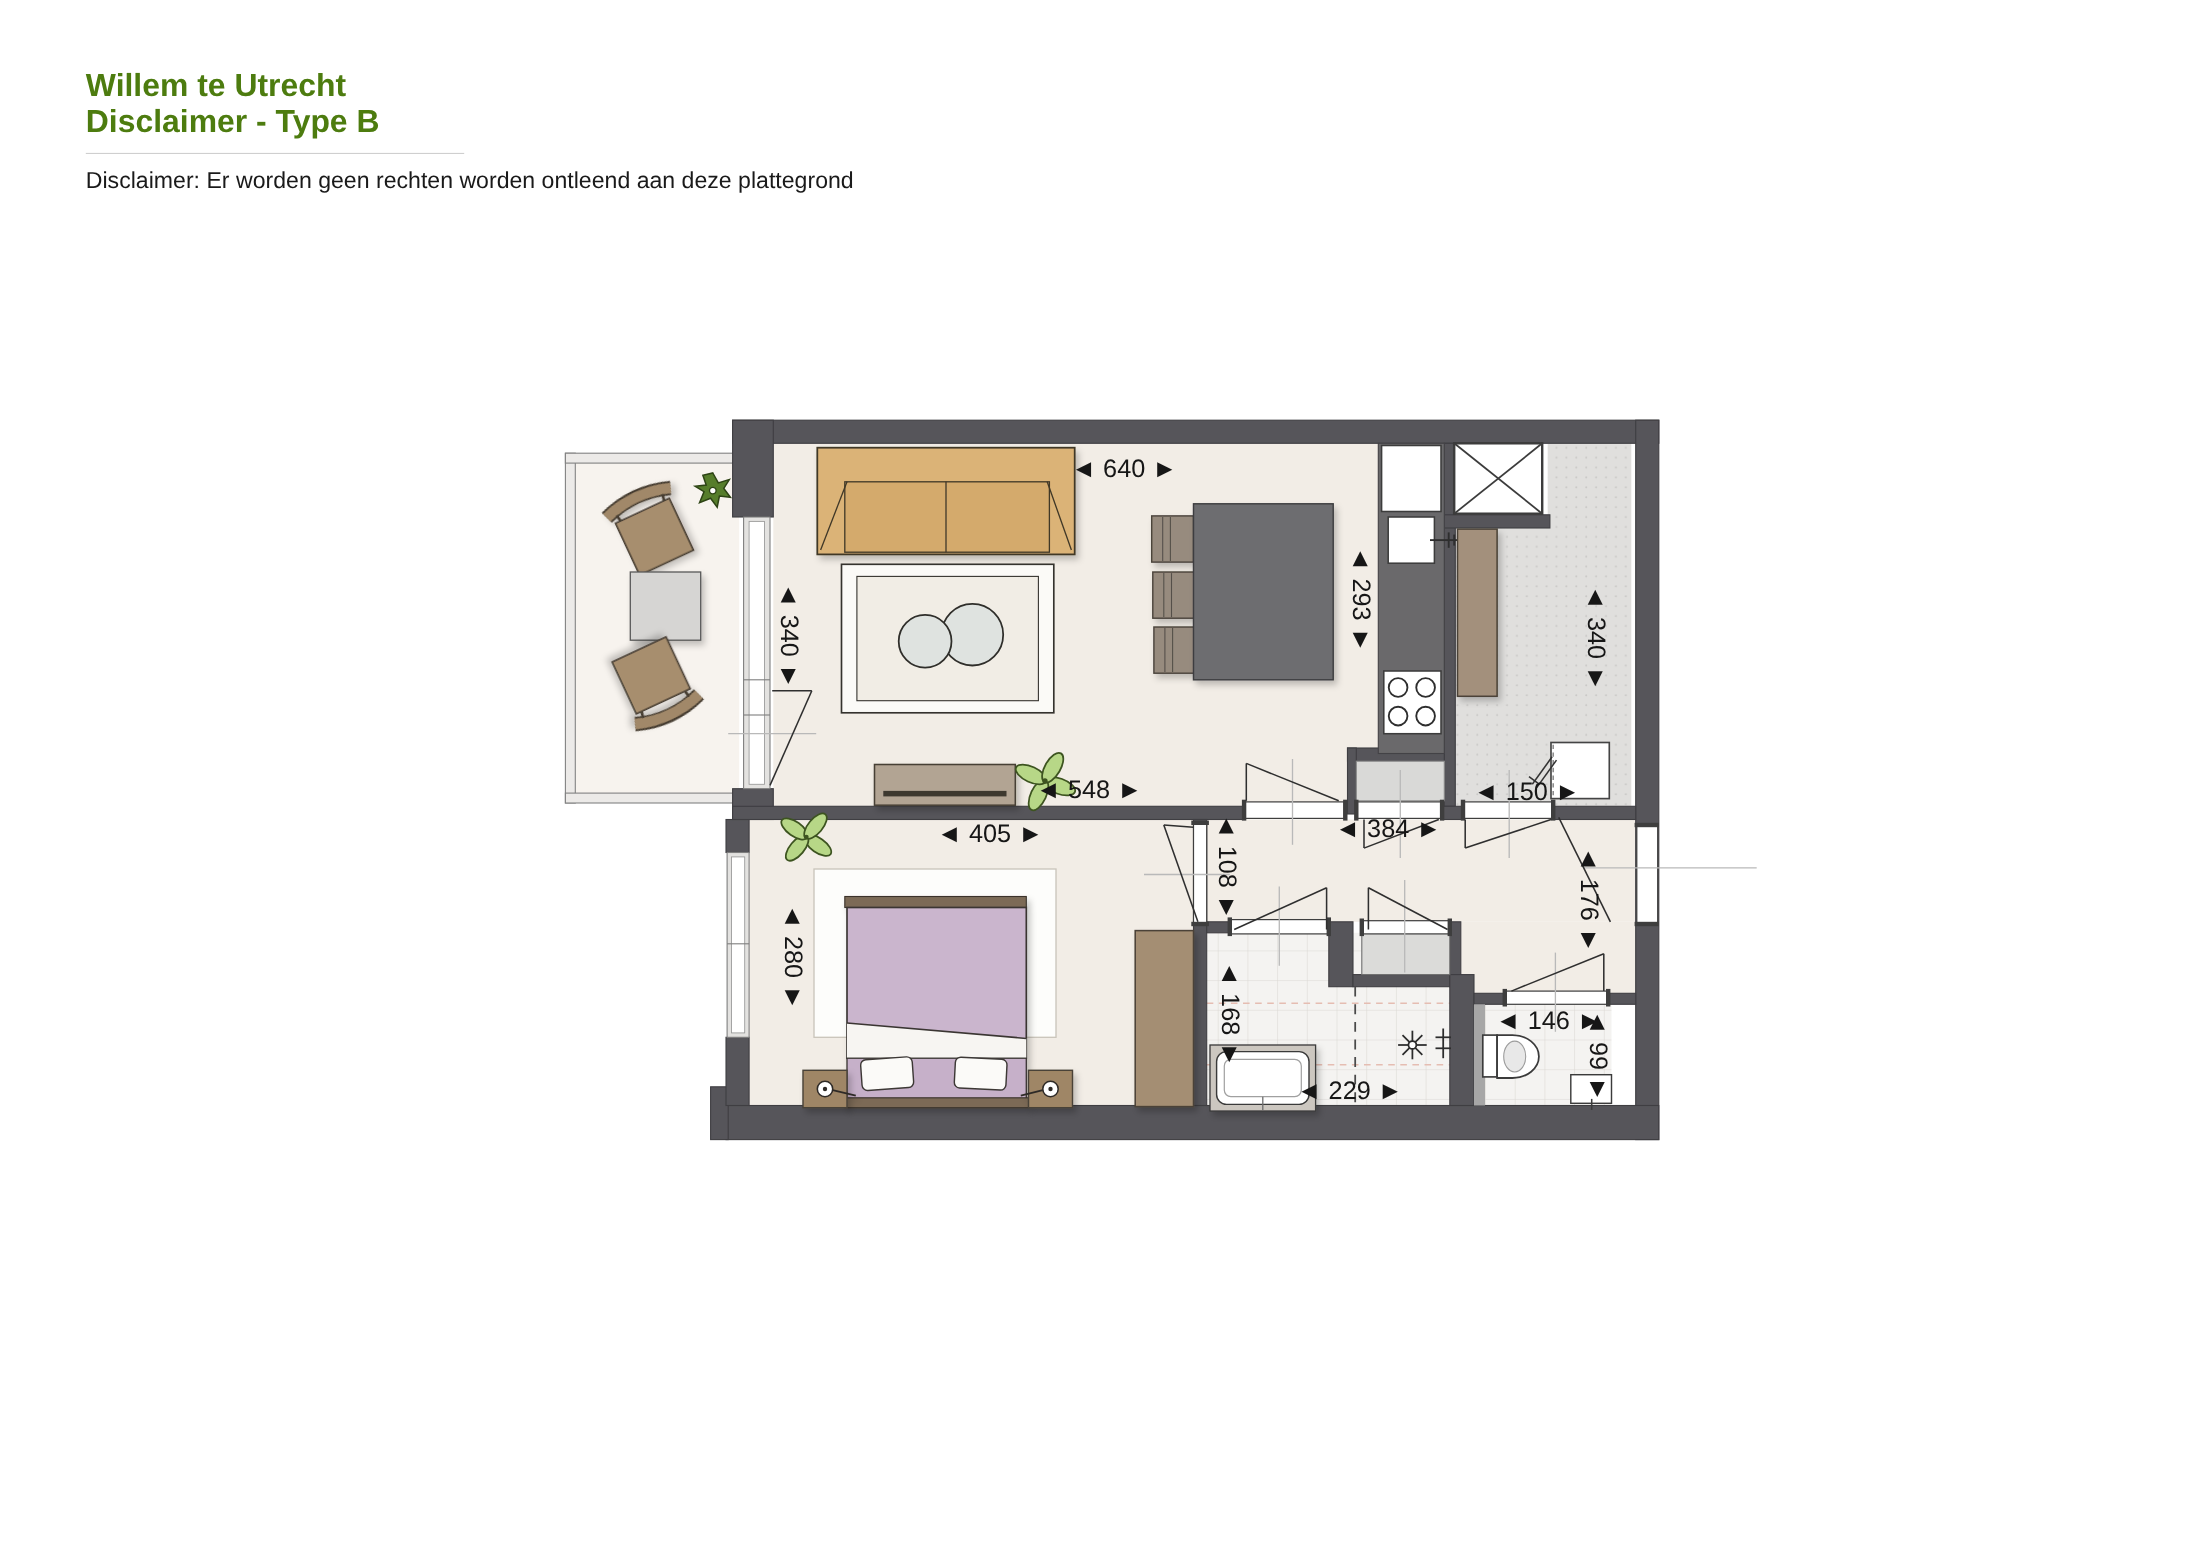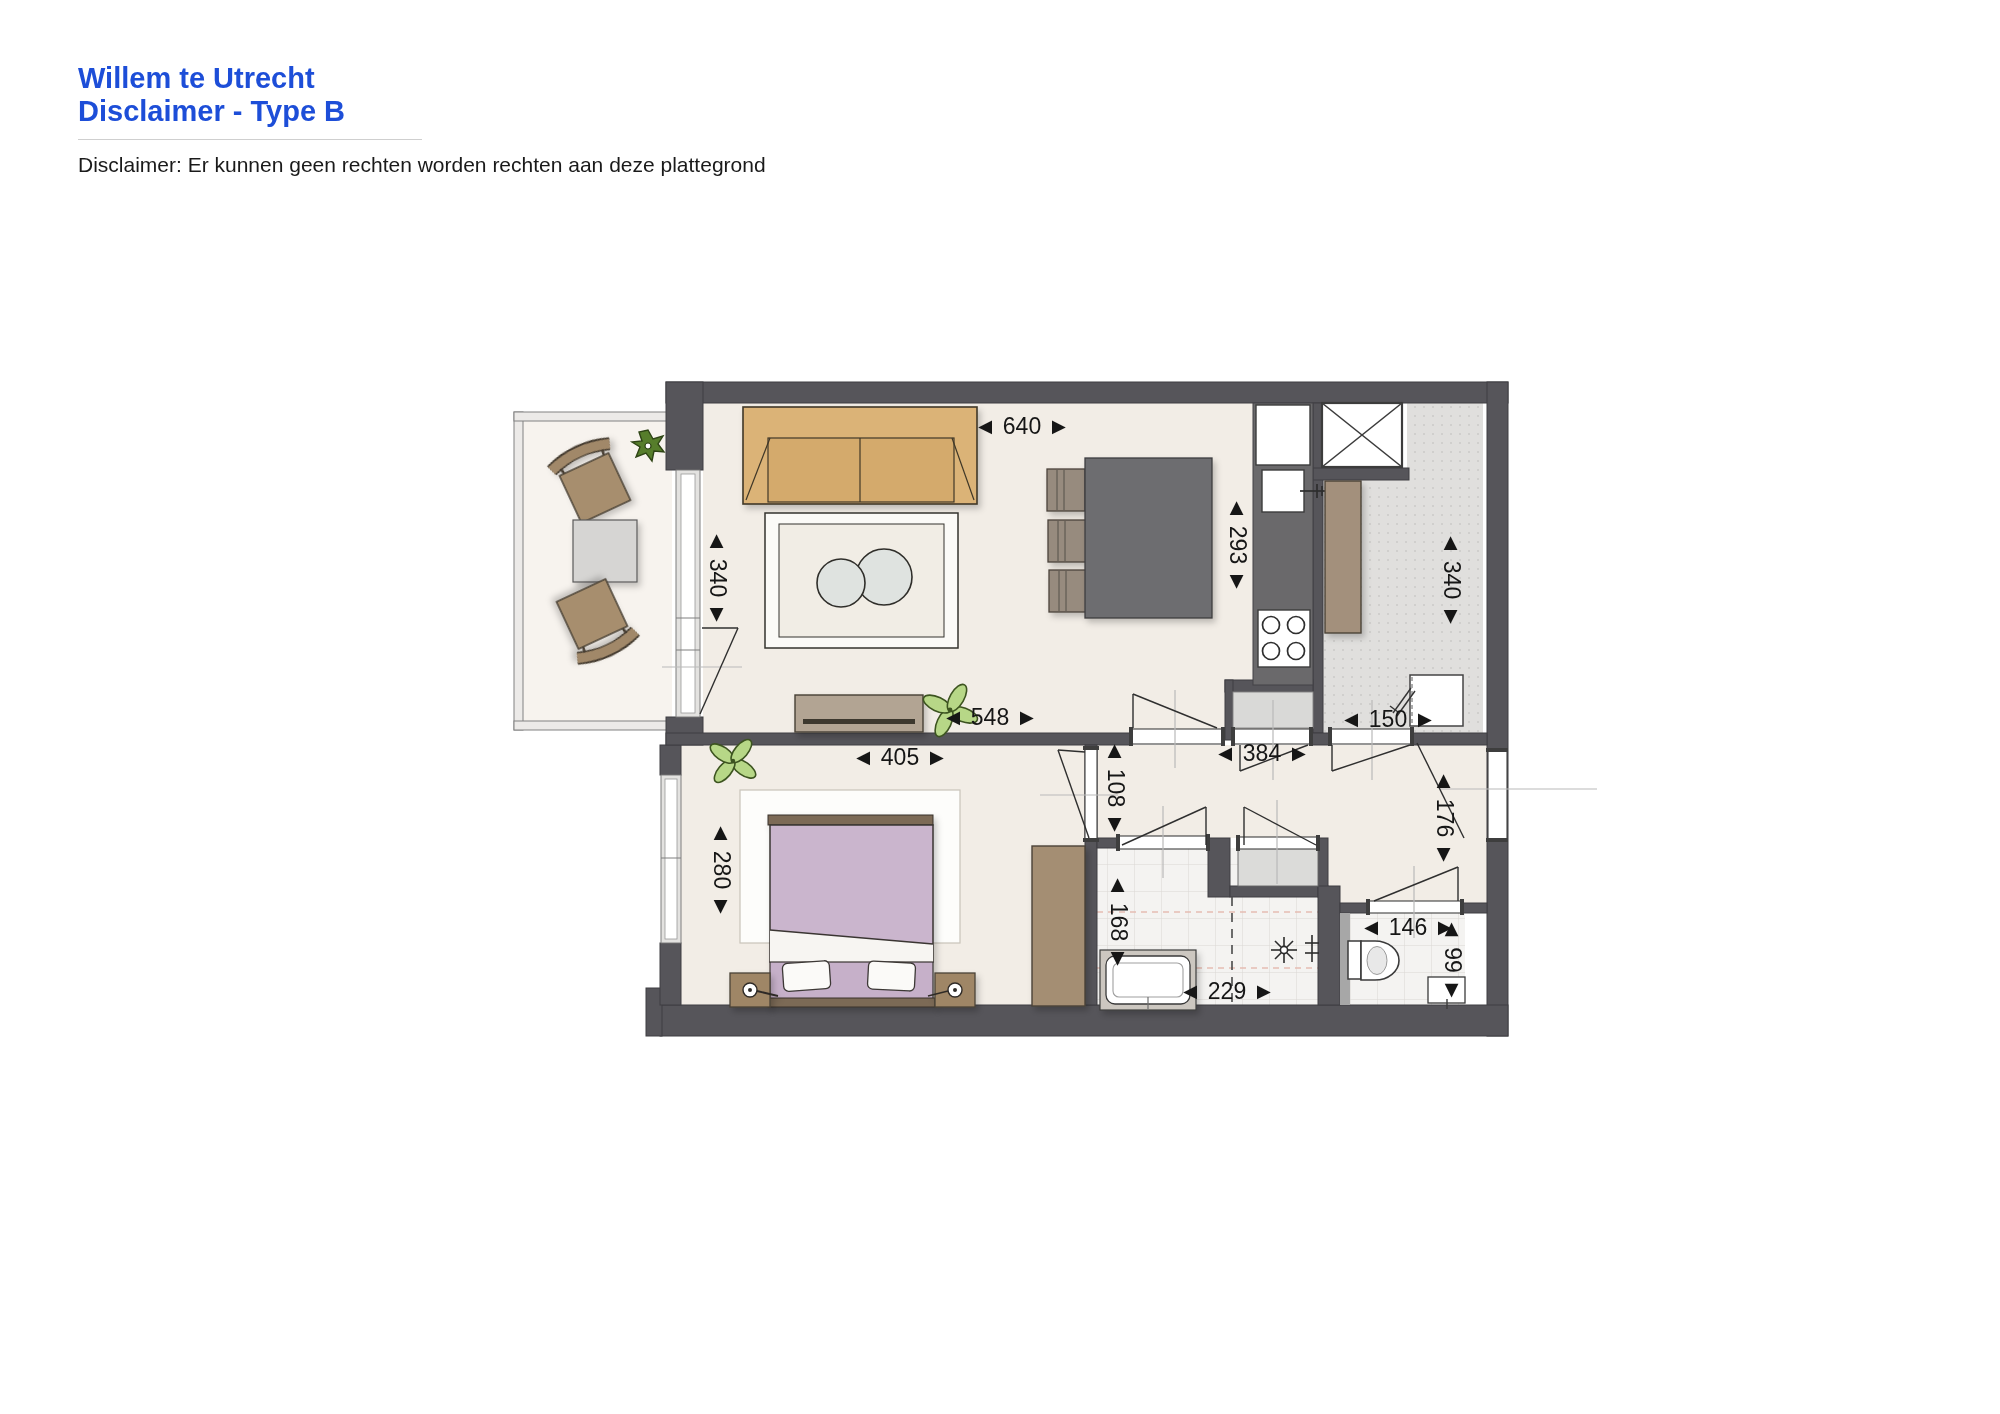--- a/index.html
+++ b/index.html
@@ -1,36 +1,36 @@
 <!DOCTYPE html>
 <html><head>
 <meta charset="utf-8">
 <style>
   html,body{margin:0;padding:0;background:#fff;}
   .page{position:relative;width:2000px;height:1414px;background:#ffffff;
         outline:1px solid #d8d8d8;overflow:hidden;
         font-family:"Liberation Sans","DejaVu Sans",sans-serif;color:#111;}
   .titleblock{position:absolute;left:78px;top:62px;}
-  .titleblock h1{margin:0;font-size:29px;line-height:33px;font-weight:bold;color:#1d4ed8;}
+  .titleblock h1{margin:0;font-size:29px;line-height:33px;font-weight:bold;color:#4d7c0f;}
   .title-rule{position:absolute;left:78px;top:139px;width:344px;height:0;border-top:1px solid #cfcfcf;}
   .disclaimer{position:absolute;left:78px;top:153px;font-size:21px;color:#1a1a1a;}
   svg{position:absolute;left:0;top:0;}
   text{font-family:"Liberation Sans","DejaVu Sans",sans-serif;font-size:23px;fill:#161616;}
 </style>
 </head>
 <body>
 
 <div class="page">
 
   <div class="titleblock">
     <h1>Willem te Utrecht</h1>
     <h1>Disclaimer - Type B</h1>
   </div>
   <div class="title-rule"></div>
-  <div class="disclaimer">Disclaimer: Er kunnen geen rechten worden rechten aan deze plattegrond</div>
+  <div class="disclaimer">Disclaimer: Er worden geen rechten worden ontleend aan deze plattegrond</div>
 
   <svg width="2000" height="1414" viewBox="0 0 2000 1414">
     <defs>
       <pattern id="tiles" width="27" height="27" patternUnits="userSpaceOnUse">
         <rect width="27" height="27" fill="#f4f3f1"></rect>
         <path d="M27 0H0V27" stroke="#dbd8d4" stroke-width="1" fill="none"></path>
       </pattern>
       <pattern id="dots" width="9" height="9" patternUnits="userSpaceOnUse">
         <rect width="9" height="9" fill="#e0dfdd"></rect>
         <circle cx="2" cy="2" r="0.9" fill="#c9c8c6"></circle>

